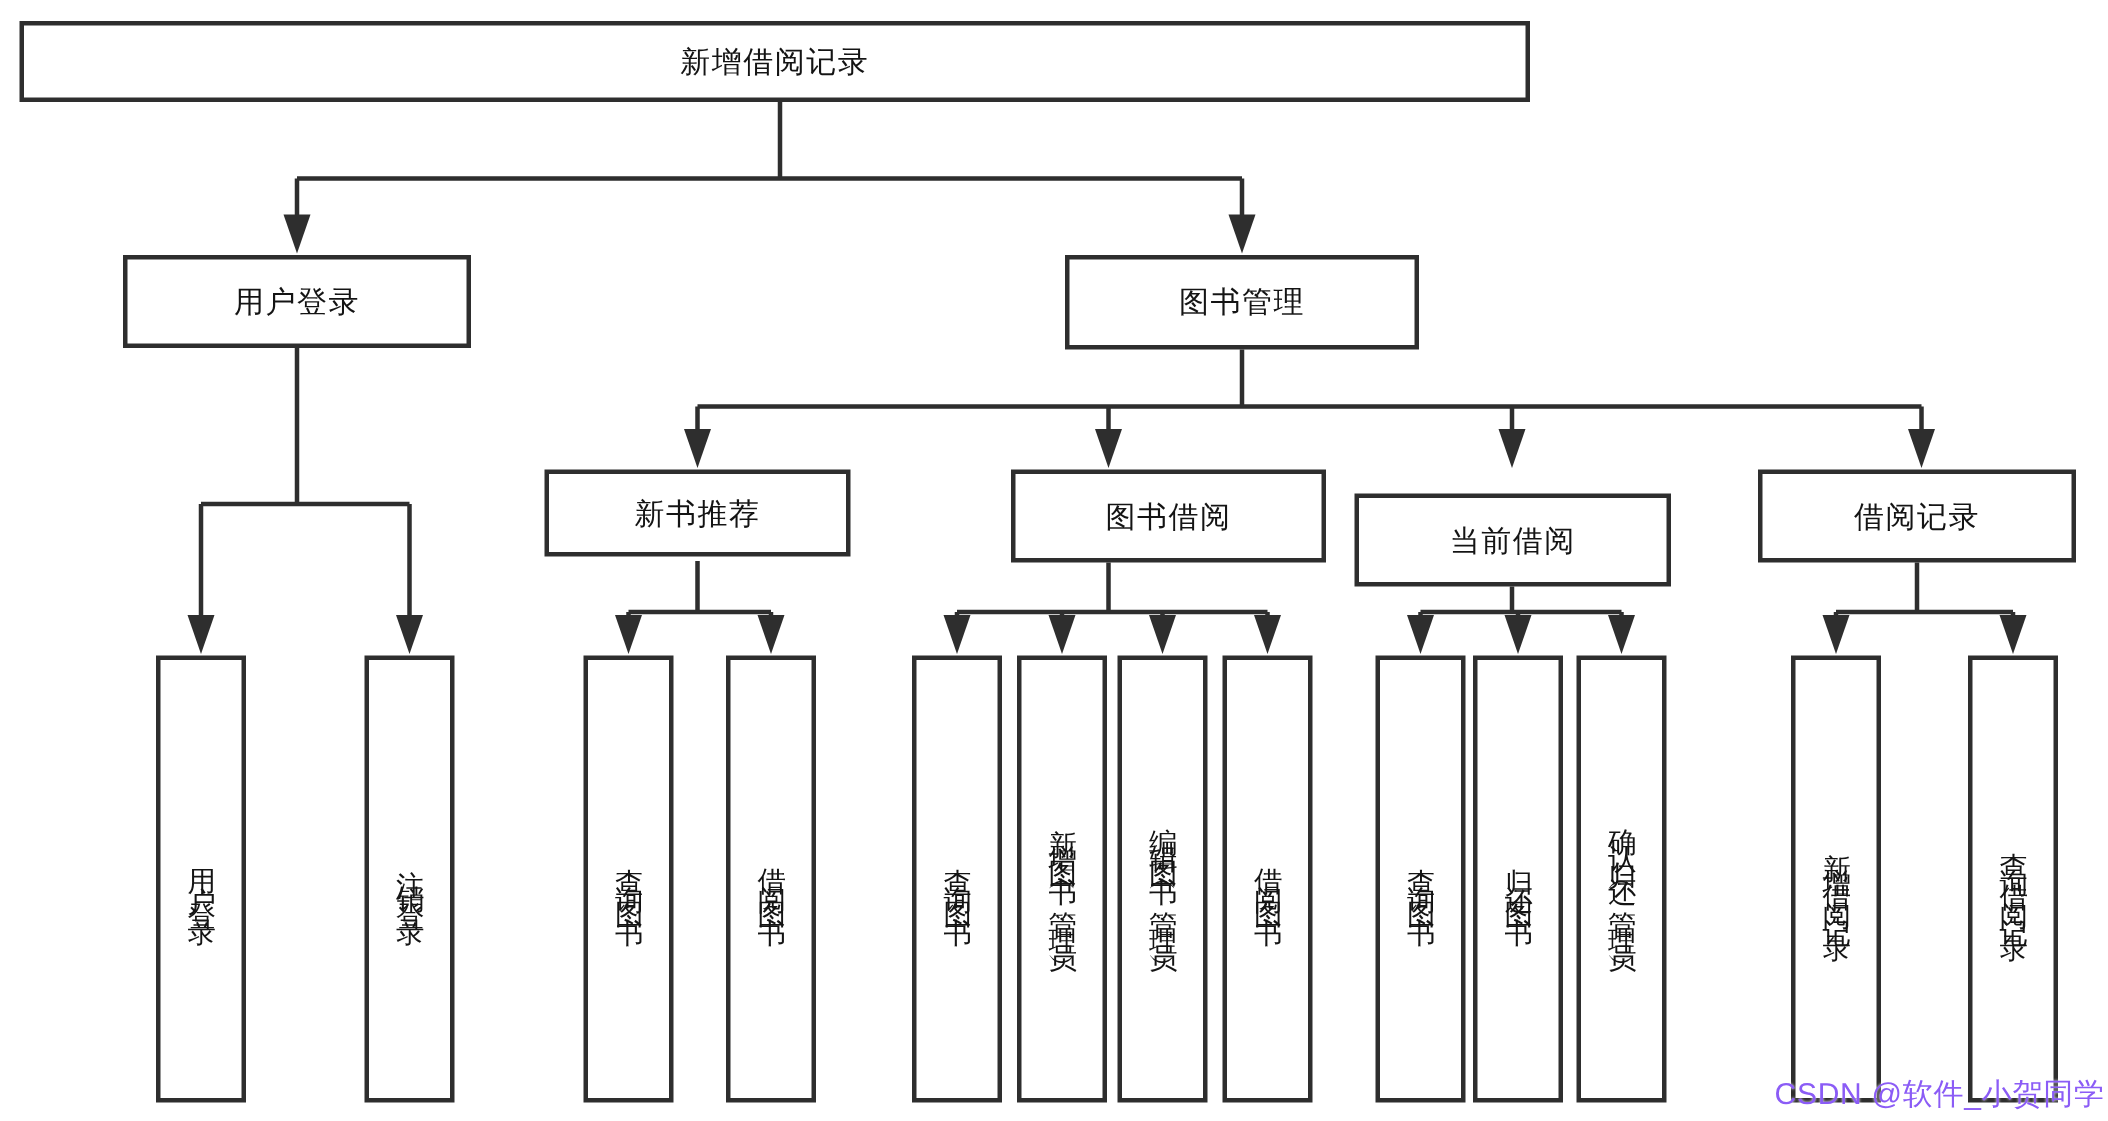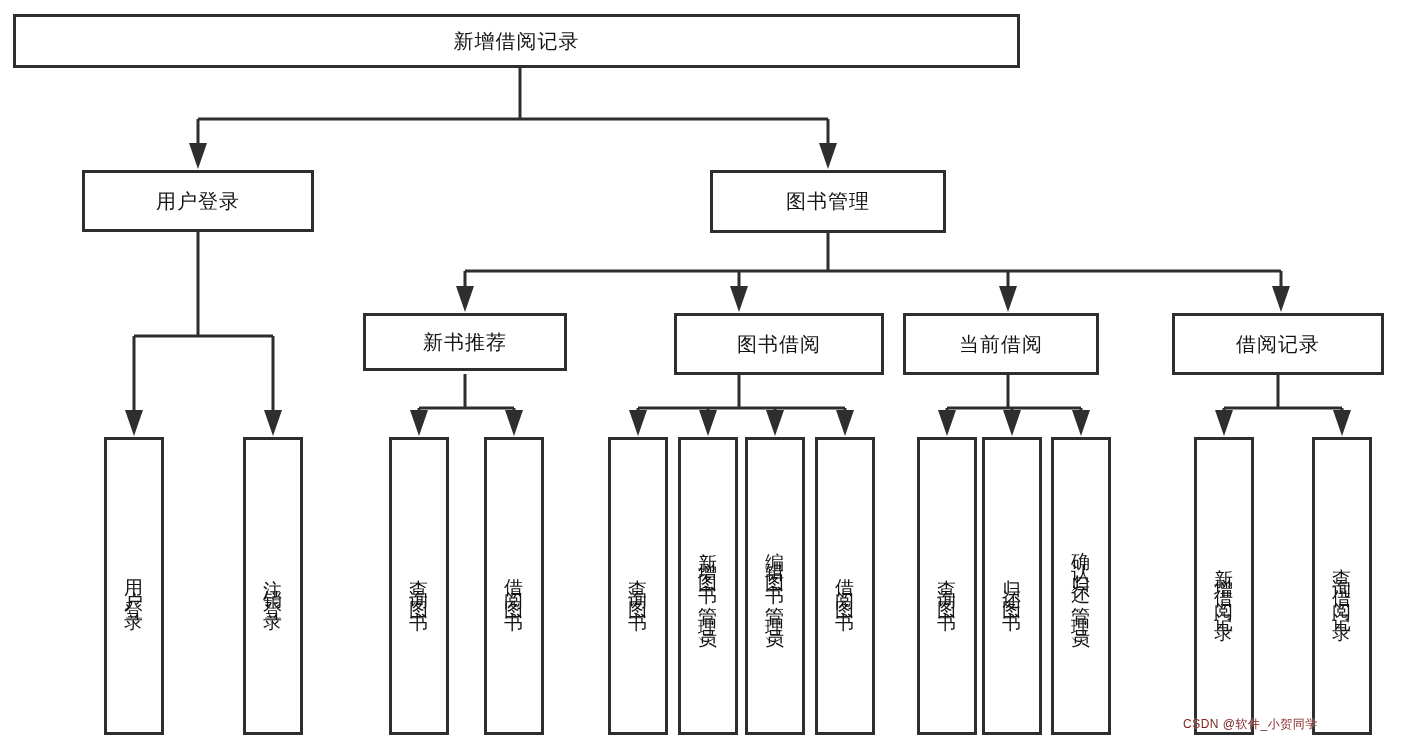--- a/index.html
+++ b/index.html
@@ -40,22 +40,22 @@
     writing-mode: vertical-rl;
     text-orientation: mixed;
     font-size: 19px;
     letter-spacing: 11px;
     line-height: 1;
   }
   .watermark {
     position: absolute;
     left: 1183px;
     top: 716px;
-    font-size: 12px;
-    color: #7f1d1d;
+    font-size: 20px;
+    color: #8b5cf6;
     letter-spacing: 0.5px;
     white-space: nowrap;
     text-shadow: 0 0 2px #ffffff;
     z-index: 5;
   }
 </style>
 </head>
 <body>
 
 <div class="canvas">
@@ -120,21 +120,21 @@
   <div class="box hbox" style="left:710px;top:170px;width:236px;height:63px;">
     <span>图书管理</span>
   </div>
 
   <div class="box hbox" style="left:363px;top:313px;width:204px;height:58px;">
     <span>新书推荐</span>
   </div>
   <div class="box hbox" style="left:634px;top:313px;width:210px;height:62px;margin-left:40px;">
     <span>图书借阅</span>
   </div>
-  <div class="box hbox" style="left:903px;top:313px;width:196px;height:62px;">
+  <div class="box hbox" style="left:903px;top:329px;width:211px;height:62px;">
     <span>当前借阅</span>
   </div>
   <div class="box hbox" style="left:1172px;top:313px;width:212px;height:62px;align-items:center;">
     <span>借阅记录</span>
   </div>
 
   <div class="box vbox" style="left:104px;top:437px;width:60px;height:298px;">
     <span>用户登录</span>
   </div>
   <div class="box vbox" style="left:243px;top:437px;width:60px;height:298px;">

